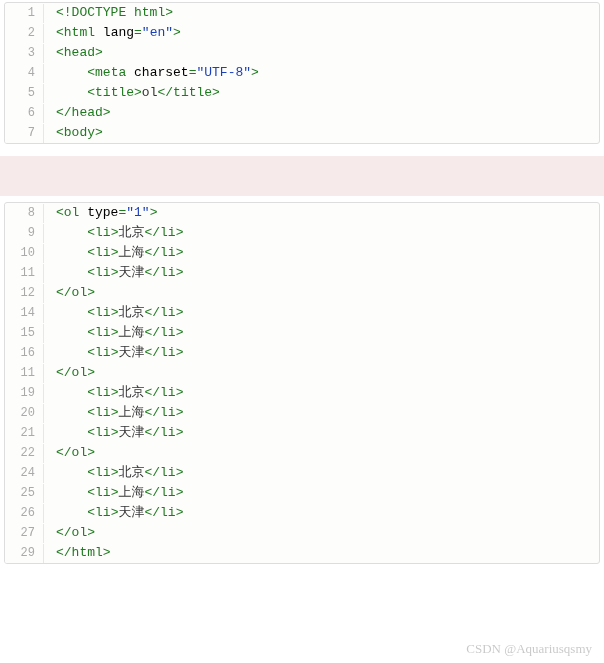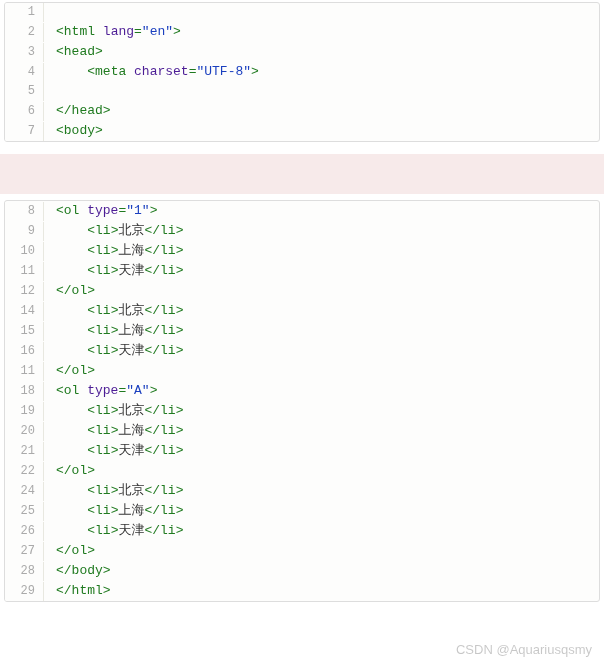--- a/index.html
+++ b/index.html
@@ -34,63 +34,65 @@
     flex-shrink: 0;
     font-size: 12px;
   }
   .code {
     padding-left: 12px;
     white-space: pre;
     color: #333;
   }
   
   .c-tag { color: #1f7a1f; }    
-  .c-attr { color: #4c1d95; }   
+  .c-attr { color: #000000; }   
   .c-str  { color: #1a3fbf; }   
   .c-punc { color: #1f7a1f; }   
   .c-text { color: #333; }
 
   .gap {
     height: 40px;
     background: #f7eaea;
     margin: 12px 0 6px 0;
   }
 
   .watermark {
     position: fixed;
     right: 12px;
     bottom: 6px;
     color: rgba(0,0,0,0.22);
-    font-family: Liberation Sans, sans-serif;
+    font-family: Liberation Serif, serif;
     font-size: 13px;
     pointer-events: none;
   }
 </style>
 </head>
 <body>
 
 <div id="root">
     <div class="code-block">
       <div class="code-line">
         <div class="gutter">1</div>
+        <div class="code"><span class="c-punc">&lt;!</span><span class="c-tag">DOCTYPE html</span><span class="c-punc">&gt;</span></div>
       </div>
       <div class="code-line">
         <div class="gutter">2</div>
         <div class="code"><span class="c-punc">&lt;</span><span class="c-tag">html </span><span class="c-attr">lang</span><span class="c-tag">=</span><span class="c-str">"en"</span><span class="c-punc">&gt;</span></div>
       </div>
       <div class="code-line">
         <div class="gutter">3</div>
         <div class="code"><span class="c-punc">&lt;</span><span class="c-tag">head</span><span class="c-punc">&gt;</span></div>
       </div>
       <div class="code-line">
         <div class="gutter">4</div>
         <div class="code"><span>    </span><span class="c-punc">&lt;</span><span class="c-tag">meta </span><span class="c-attr">charset</span><span class="c-tag">=</span><span class="c-str">"UTF-8"</span><span class="c-punc">&gt;</span></div>
       </div>
       <div class="code-line">
         <div class="gutter">5</div>
+        <div class="code"><span>    </span><span class="c-punc">&lt;</span><span class="c-tag">title</span><span class="c-punc">&gt;</span><span class="c-text">ol</span><span class="c-punc">&lt;/</span><span class="c-tag">title</span><span class="c-punc">&gt;</span></div>
       </div>
       <div class="code-line">
         <div class="gutter">6</div>
         <div class="code"><span class="c-punc">&lt;/</span><span class="c-tag">head</span><span class="c-punc">&gt;</span></div>
       </div>
       <div class="code-line">
         <div class="gutter">7</div>
         <div class="code"><span class="c-punc">&lt;</span><span class="c-tag">body</span><span class="c-punc">&gt;</span></div>
       </div>
     </div>
@@ -126,24 +128,20 @@
       </div>
       <div class="code-line">
         <div class="gutter">16</div>
         <div class="code"><span>    </span><span class="c-punc">&lt;</span><span class="c-tag">li</span><span class="c-punc">&gt;</span><span class="c-text">天津</span><span class="c-punc">&lt;/</span><span class="c-tag">li</span><span class="c-punc">&gt;</span></div>
       </div>
       <div class="code-line">
         <div class="gutter">11</div>
         <div class="code"><span class="c-punc">&lt;/</span><span class="c-tag">ol</span><span class="c-punc">&gt;</span></div>
       </div>
       <div class="code-line">
-        <div class="gutter">18</div>
-        <div class="code"><span class="c-punc">&lt;</span><span class="c-tag">ol </span><span class="c-attr">type</span><span class="c-tag">=</span><span class="c-str">"A"</span><span class="c-punc">&gt;</span></div>
-      </div>
-      <div class="code-line">
         <div class="gutter">19</div>
         <div class="code"><span>    </span><span class="c-punc">&lt;</span><span class="c-tag">li</span><span class="c-punc">&gt;</span><span class="c-text">北京</span><span class="c-punc">&lt;/</span><span class="c-tag">li</span><span class="c-punc">&gt;</span></div>
       </div>
       <div class="code-line">
         <div class="gutter">20</div>
         <div class="code"><span>    </span><span class="c-punc">&lt;</span><span class="c-tag">li</span><span class="c-punc">&gt;</span><span class="c-text">上海</span><span class="c-punc">&lt;/</span><span class="c-tag">li</span><span class="c-punc">&gt;</span></div>
       </div>
       <div class="code-line">
         <div class="gutter">21</div>
         <div class="code"><span>    </span><span class="c-punc">&lt;</span><span class="c-tag">li</span><span class="c-punc">&gt;</span><span class="c-text">天津</span><span class="c-punc">&lt;/</span><span class="c-tag">li</span><span class="c-punc">&gt;</span></div>
@@ -162,23 +160,19 @@
       </div>
       <div class="code-line">
         <div class="gutter">26</div>
         <div class="code"><span>    </span><span class="c-punc">&lt;</span><span class="c-tag">li</span><span class="c-punc">&gt;</span><span class="c-text">天津</span><span class="c-punc">&lt;/</span><span class="c-tag">li</span><span class="c-punc">&gt;</span></div>
       </div>
       <div class="code-line">
         <div class="gutter">27</div>
         <div class="code"><span class="c-punc">&lt;/</span><span class="c-tag">ol</span><span class="c-punc">&gt;</span></div>
       </div>
       <div class="code-line">
-        <div class="gutter">28</div>
-        <div class="code"><span class="c-punc">&lt;/</span><span class="c-tag">body</span><span class="c-punc">&gt;</span></div>
-      </div>
-      <div class="code-line">
         <div class="gutter">29</div>
         <div class="code"><span class="c-punc">&lt;/</span><span class="c-tag">html</span><span class="c-punc">&gt;</span></div>
       </div>
     </div>
   </div>
 
 <div class="watermark">CSDN @Aquariusqsmy</div>
 
 </body></html>

